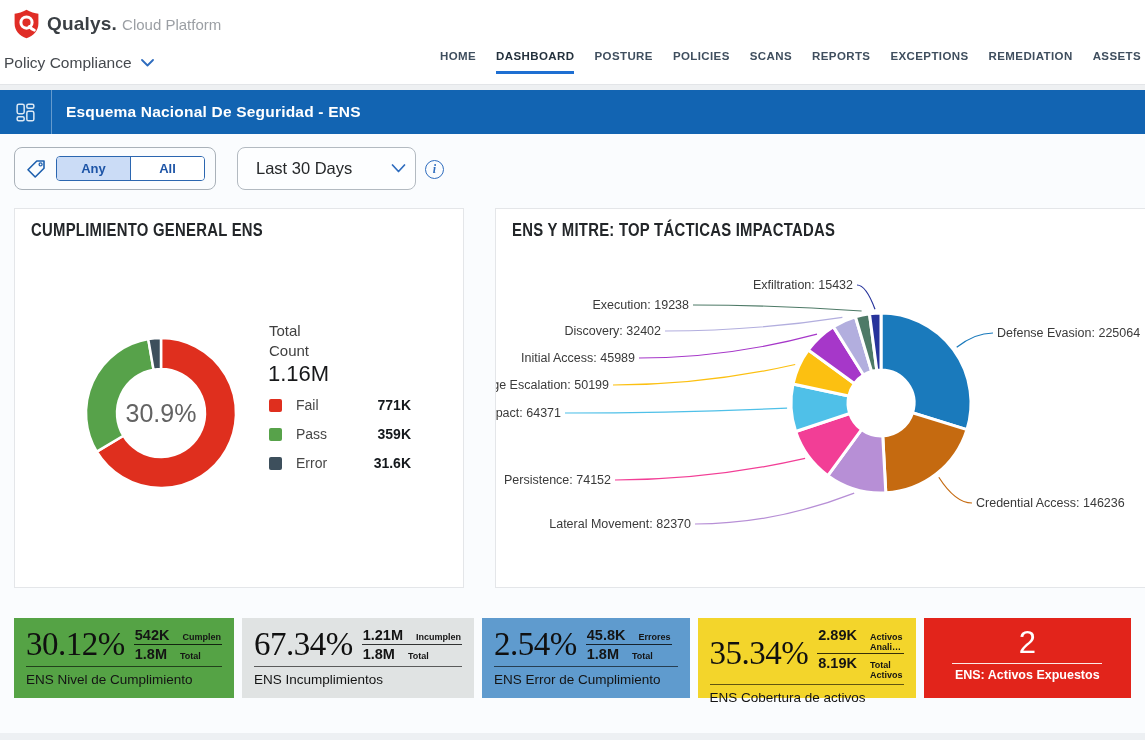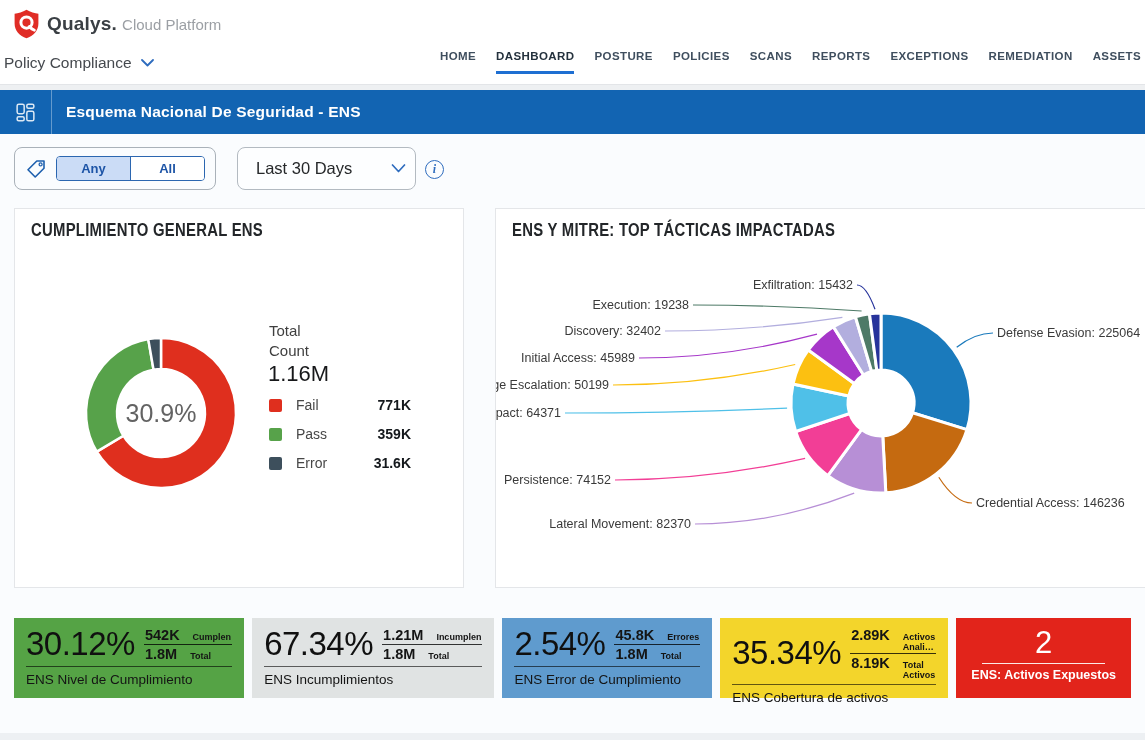--- a/index.html
+++ b/index.html
@@ -53,21 +53,21 @@
   .legend-label { font-size:14px; color:#474747; margin-left:14px; }
   .legend-value { font-size:14px; font-weight:700; color:#14181c; margin-left:auto; }
 
   
   #mitre-chart { position:absolute; left:0; top:0; }
 
   
   .stat-row { position:absolute; left:14px; top:618px; width:1117px; height:80px; display:flex; gap:8px; }
   .stat-card { flex:1; padding:7px 12px 8px 12px; color:#141414; cursor:pointer; }
   .stat-top { display:flex; align-items:center; }
-  .stat-percent { font-size:33px; font-weight:400; letter-spacing:-.5px; color:#101010; line-height:38px; }
+  .stat-percent { font-size:33px; font-weight:400; letter-spacing:-.5px; color:#101010; line-height:38px;font-family:Liberation Serif, serif; }
   .stat-frac { display:flex; flex-direction:column; margin-left:9px; padding-top:2px; }
   .frac-row { display:flex; align-items:baseline; gap:13px; padding:0 1px 1px 1px; }
   .frac-row.top { border-bottom:1.5px solid rgba(0,0,0,.78); }
   .frac-row.bottom { padding-top:1px; }
   .frac-num { font-size:14.5px; font-weight:700; }
   .frac-unit { font-size:9px; font-weight:600; }
   .stat-divider { border-top:1.5px solid rgba(0,0,0,.6); margin-top:3px; }
   .stat-label { font-size:13.5px; font-weight:500; margin-top:5px; }
   .stat-card.exposed { color:#ffffff; text-align:center; display:flex; flex-direction:column; align-items:center; }
   .stat-card.exposed .stat-big { font-size:31px; font-weight:500; line-height:36px; }

